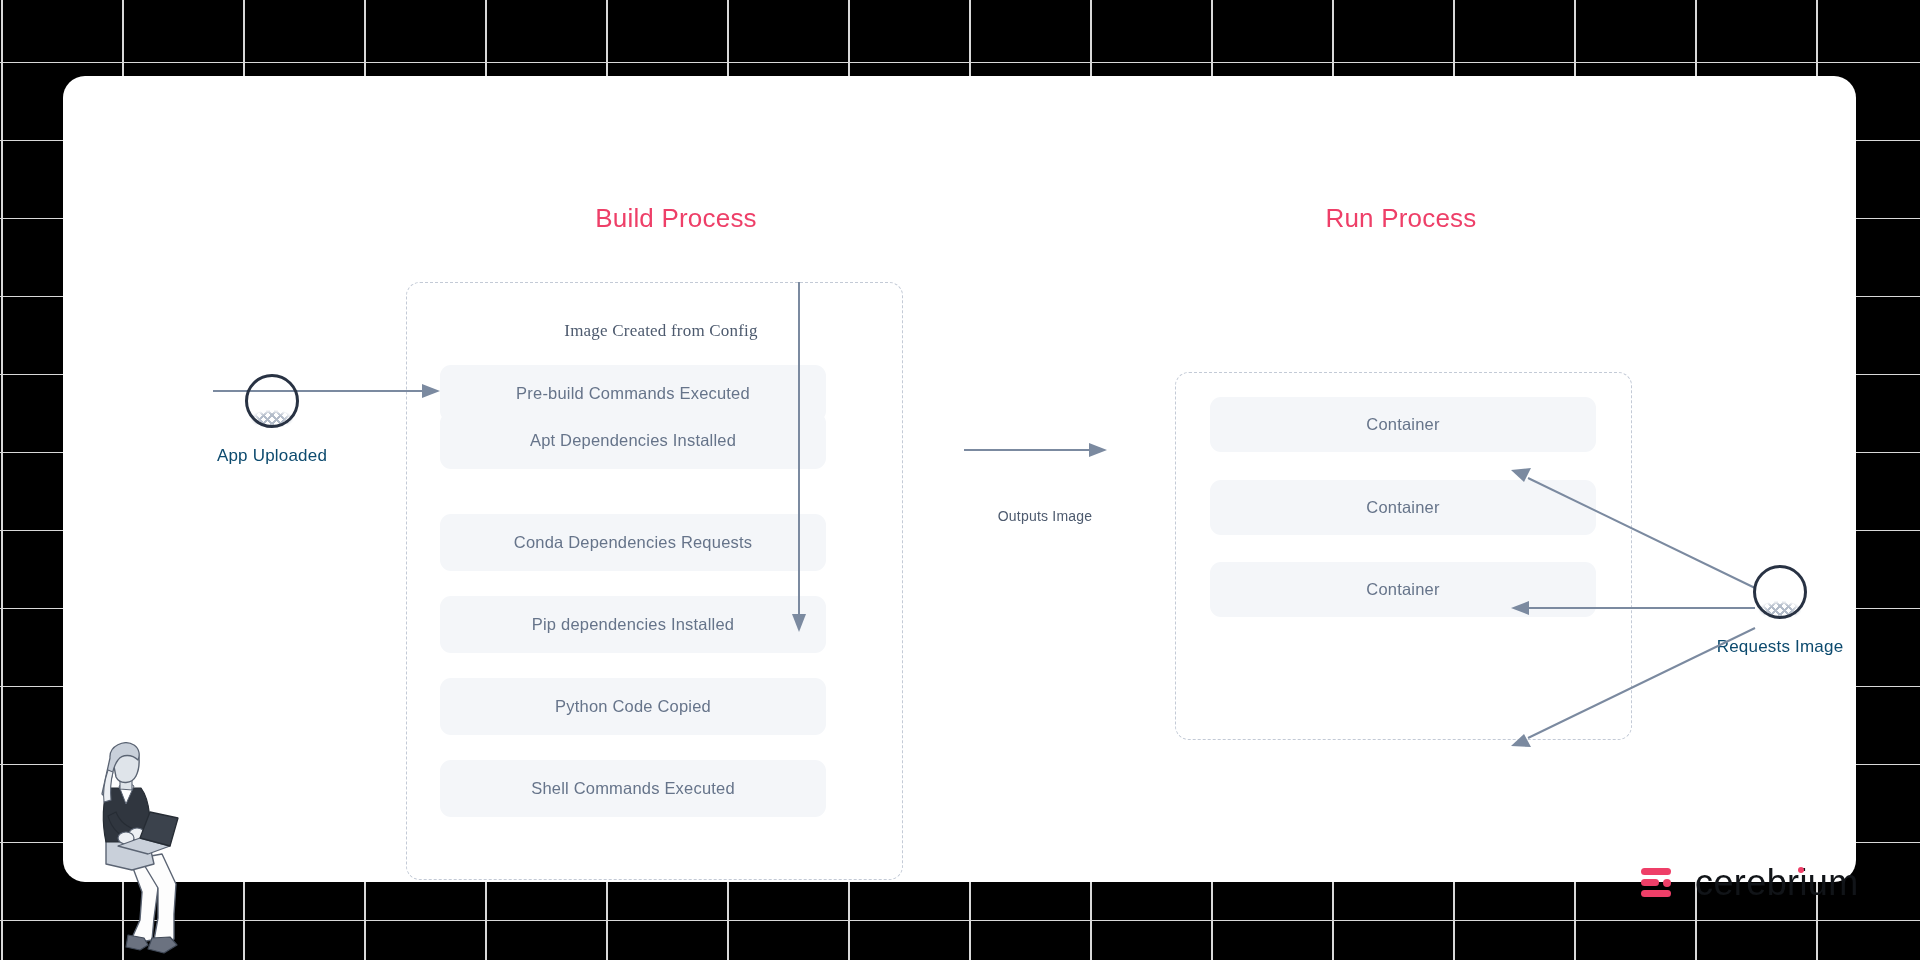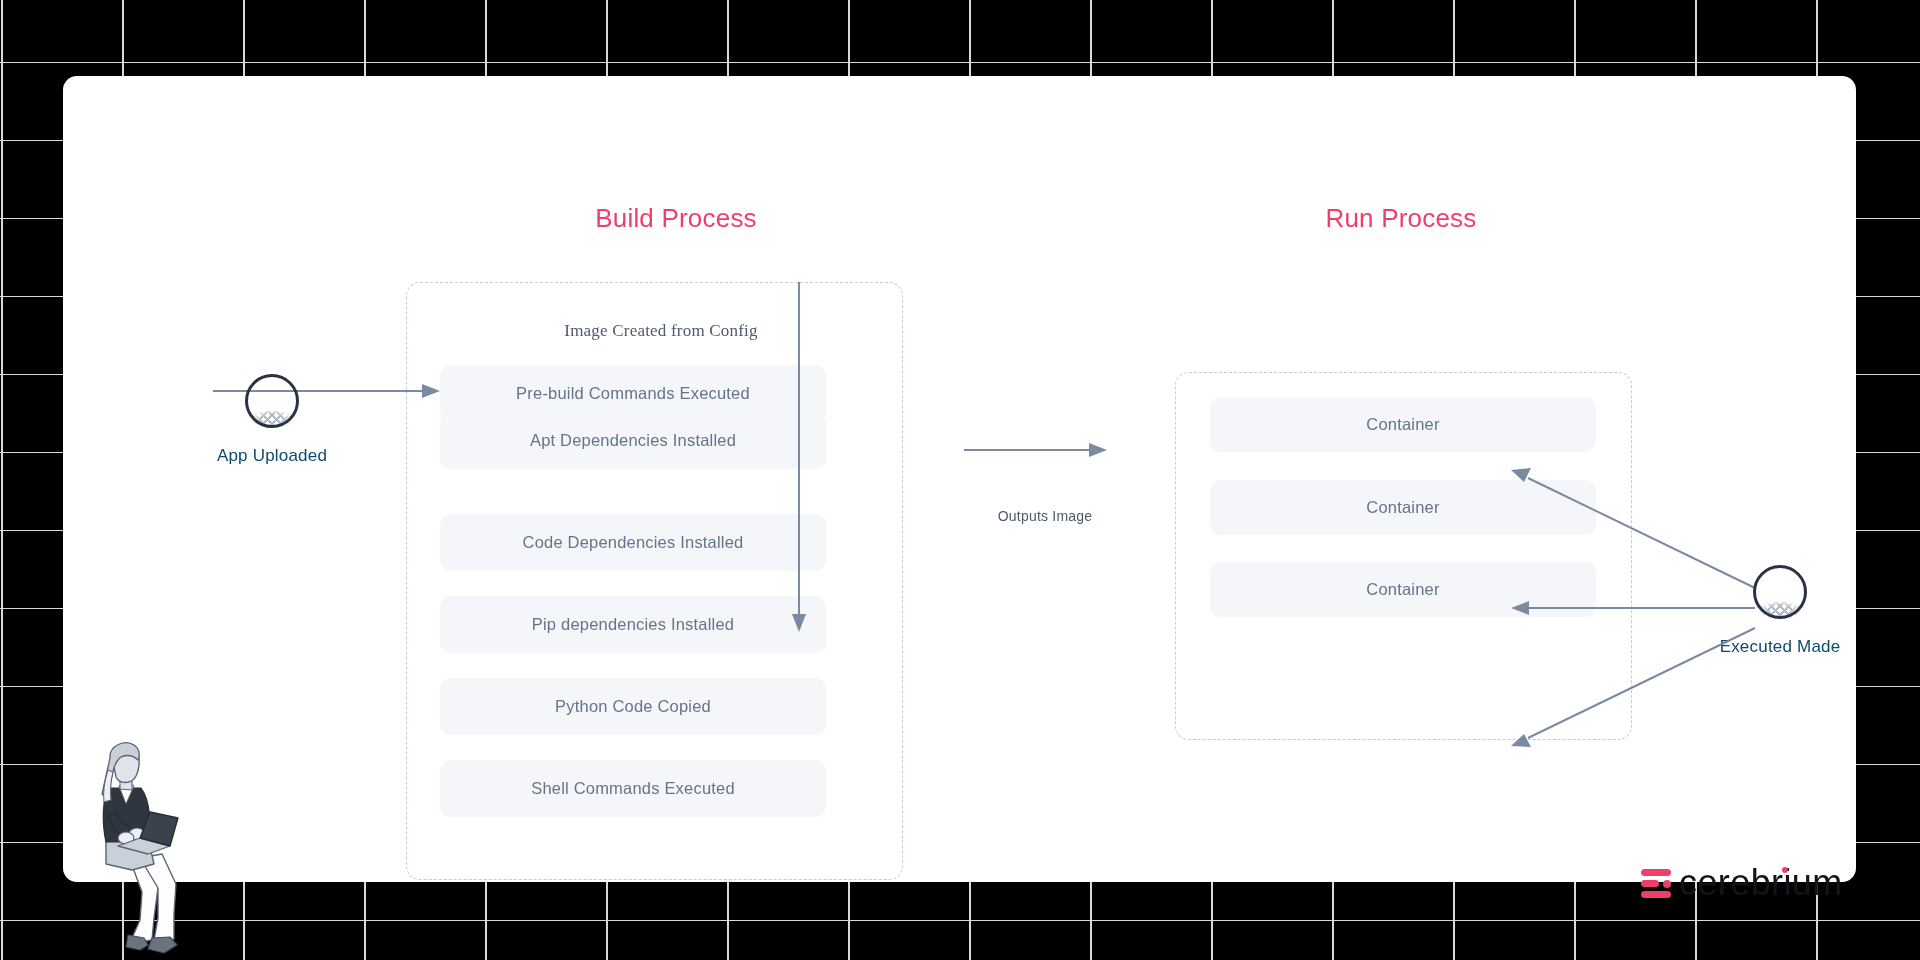--- a/index.html
+++ b/index.html
@@ -28,21 +28,21 @@
   }
 
   
   #card {
     position: absolute;
     left: 63px;
     top: 76px;
     width: 1793px;
     height: 806px;
     background: #ffffff;
-    border-radius: 14px;
+    border-radius: 22px;
   }
 
   
   .section-title {
     position: absolute;
     font-size: 26px;
     font-weight: 400;
     letter-spacing: .2px;
     white-space: nowrap;
     transform: translateX(-50%);
@@ -164,21 +164,21 @@
     white-space: nowrap;
     letter-spacing: .2px;
   }
 
   
   #cerebrium-logo {
     position: absolute;
     left: 1578px;
     top: 786px;
     display: flex;
-    align-items: center;
+    gap: 16px;
   }
   #logo-mark {
     width: 38px;
     height: 40px;
     position: relative;
   }
   .mark-bar {
     position: absolute;
     background: #EE3F68;
     border-radius: 4px;
@@ -223,21 +223,21 @@
   <div id="card">
 
     <div class="section-title" id="build-process-title">Build Process</div>
     <div class="section-title" id="run-process-title">Run Process</div>
 
     <div class="dashed-box" id="build-dashed"></div>
     <div class="box-caption" id="build-caption">Image Created from Config</div>
 
     <div class="pill build-pill" style="top:289px">Pre-build Commands Executed</div>
     <div class="pill build-pill" style="top:336px">Apt Dependencies Installed</div>
-    <div class="pill build-pill" style="top:438px">Code Dependencies Installed</div>
+    <div class="pill build-pill" style="top:438px">Conda Dependencies Requests</div>
     <div class="pill build-pill" style="top:520px">Pip dependencies Installed</div>
     <div class="pill build-pill" style="top:602px">Python Code Copied</div>
     <div class="pill build-pill" style="top:684px">Shell Commands Executed</div>
 
     <svg class="arrow-svg" id="build-flow-arrow" style="left:0; top:0; width:1793px; height:806px;">
       <line class="arrow-line" x1="736" y1="206" x2="736" y2="540"></line>
       <polygon class="arrow-head" points="736,556 729,538 743,538"></polygon>
     </svg>
 
     <div class="dashed-box" id="run-dashed"></div>
@@ -249,21 +249,21 @@
 
     <div class="node" id="app-uploaded-node">
       <div class="node-shadow"></div>
       <div class="node-ring"></div>
       <div class="node-label">App Uploaded</div>
     </div>
 
     <div class="node" id="requests-made-node">
       <div class="node-shadow"></div>
       <div class="node-ring"></div>
-      <div class="node-label">Executed Made</div>
+      <div class="node-label">Requests Image</div>
     </div>
 
     <svg class="arrow-svg" id="connector-arrows" style="left:0; top:0; width:1793px; height:806px;">
 
       <g>
         <line class="arrow-line" x1="150" y1="315" x2="361" y2="315"></line>
         <polygon class="arrow-head" points="377,315 359,308 359,322"></polygon>
       </g>
 
       <g>

